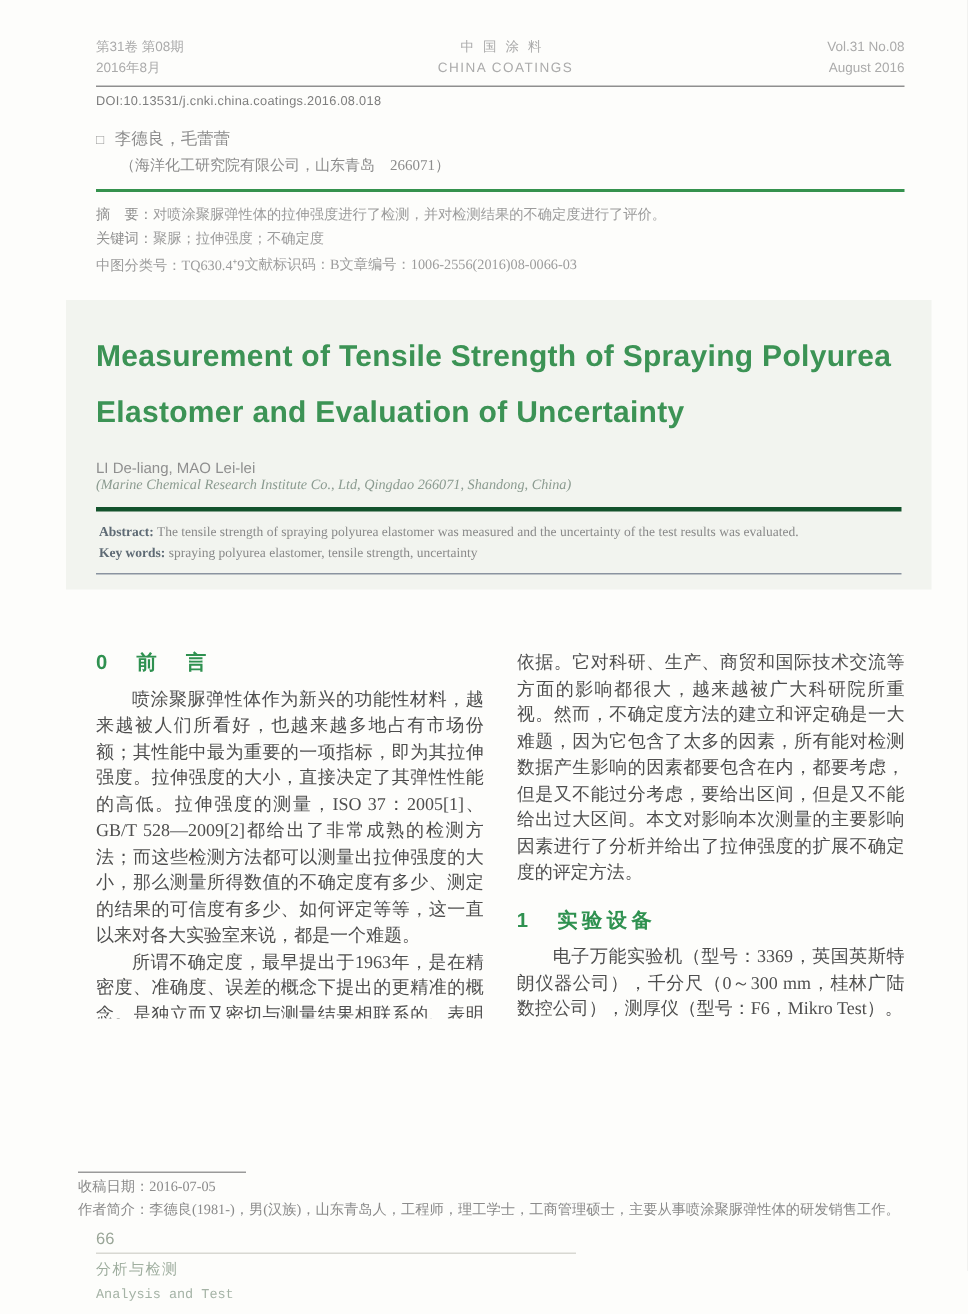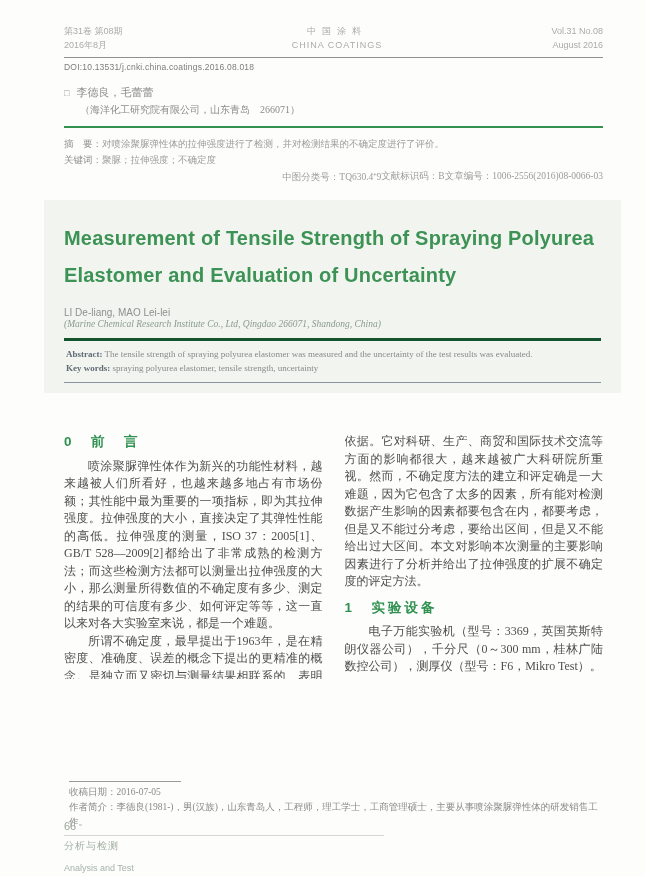--- a/index.html
+++ b/index.html
@@ -36,21 +36,21 @@
     letter-spacing:2px; color:#35924e;
   }
   .authors-row { margin-top:13px; font-size:11px; color:#8c8c8c; display:flex; align-items:center; }
   .author-marker { font-size:9px; margin-right:7px; color:#9a9a9a; }
   .affiliation-cn { margin-top:3px; font-size:10px; color:#8c8c8c; padding-left:16px; }
   .green-rule { margin-top:9px; height:2px; background:#35924e; }
 
   
   .abstract-cn { margin-top:8px; font-size:9.5px; line-height:16px; color:#9c9c9c; }
   .abstract-cn .lab { color:#8f8f8f; }
-  .meta-row { display:flex; justify-content:flex-end; margin-top:2px; font-size:9.5px; color:#9c9c9c; }
+  .meta-row { display:flex; justify-content:flex-start; margin-top:2px; font-size:9.5px; color:#9c9c9c; }
 
   
   .en-block {
     margin:16px -18px 0 -20px;
     background:#f2f4ef;
     padding:20px 20px 10px 20px;
   }
   .en-title {
     font-family:"Liberation Sans", sans-serif;
     font-weight:bold; font-size:20px; line-height:37px;
@@ -71,32 +71,32 @@
   .body-cols { display:flex; gap:22px; margin-top:40px; }
   .col { width:50%; height:246px; overflow:hidden; font-size:12px; line-height:17.5px;
          text-align:justify; color:#4e4e4e; }
   .sec-heading {
     font-family:"Liberation Sans", sans-serif;
     font-weight:bold; font-size:13.5px; color:#2f9150;
     letter-spacing:3px; margin-bottom:7px;
   }
   .col p { text-indent:2em; }
   .col p.cont { text-indent:0; }
-  .col .sec-heading.inner { margin-top:8px; }
+  .col .sec-heading.inner { margin-top:14px; }
 
   
-  .footnote { position:absolute; left:69px; right:40px; top:781px; font-size:9.5px; line-height:15px; color:#8a8a8a; }
+  .footnote { position:absolute; left:52px; right:40px; top:781px; font-size:9.5px; line-height:15px; color:#8a8a8a; }
   .footnote-rule { width:112px; height:1px; background:#9a9a9a; margin-bottom:3px; }
 
   
   .pfooter { position:absolute; left:64px; top:820px; width:360px; }
   .page-num { font-size:11px; color:#9aa698; font-family:"Liberation Sans", sans-serif; }
   .pfooter-rule { width:320px; height:1px; background:#d8d8d2; margin:3px 0 3px 0; }
   .footer-cn { font-size:10px; color:#9fae9f; letter-spacing:1px; }
-  .footer-en { font-size:9px; color:#a5b3a6; font-family:Liberation Sans, sans-serif; margin-top:10px; }
+  .footer-en { font-size:9px; color:#a5b3a6; font-family:Liberation Mono, monospace; margin-top:5px; }
 </style>
 </head>
 <body>
 
 <div class="page">
   <div class="content">
 
     <div class="jheader">
       <div class="left">
         <div>第31卷 第08期</div>

